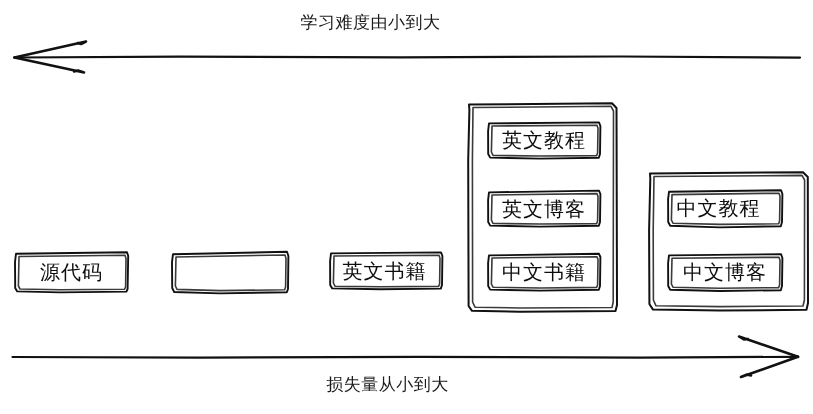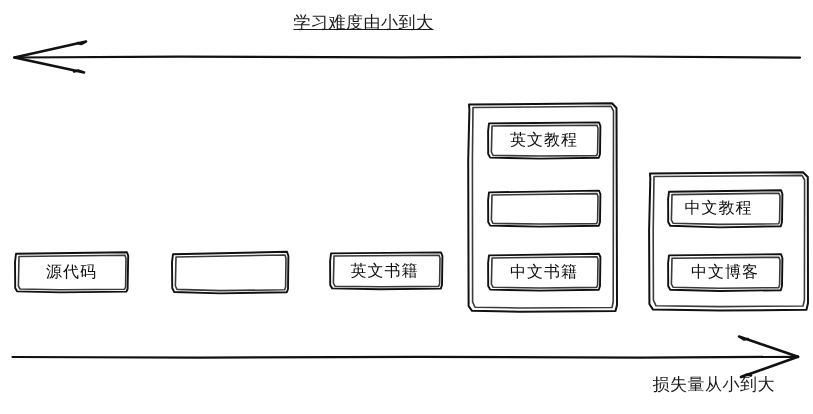--- a/index.html
+++ b/index.html
@@ -28,30 +28,28 @@
     position: absolute;
     font-size: 17px;
     line-height: 20px;
     letter-spacing: 0.5px;
     color: #1a1a1a;
     white-space: nowrap;
     text-align: center;
     user-select: none;
   }
   #caption-top {
-    left: 1px;
+    left: 8px;
     top: 12px;
     width: 725px;
-    text-decoration: underline;
   }
   #caption-bottom {
     left: 0;
     top: 374px;
     width: 775px;
-    text-align: right;
   }
 
   
   #sketch-layer {
     position: absolute;
     left: 0;
     top: 0;
     width: 813px;
     height: 414px;
     pointer-events: none;
@@ -64,21 +62,21 @@
   }
   #sketch-layer .axis-line { stroke-width: 2.2; }
   #sketch-layer .arrow-head { stroke-width: 2.6; }
   #sketch-layer .node-box { stroke-width: 1.9; fill: #ffffff; }
   #sketch-layer .node-box-shadow { stroke-width: 1.6; stroke: #3a3a3a; fill: none; }
   #sketch-layer .group-box { stroke-width: 2.0; fill: #ffffff; }
 
   
   .node-label {
     position: absolute;
-    font-size: 16px;
+    font-size: 20px;
     line-height: 1;
     color: #0d0d0d;
     white-space: nowrap;
     display: flex;
     align-items: center;
     justify-content: center;
     letter-spacing: 1px;
     user-select: none;
   }
 </style>
@@ -156,20 +154,21 @@
     </g>
   </svg>
 
   <div class="node-label" style="left:15px; top:252px; width:113px; height:40px;">源代码</div>
 
 
   <div class="node-label" style="left:330px; top:252px; width:109px; height:38px;">英文书籍</div>
 
   <div class="node-label" style="left:488px; top:122px; width:112px; height:36px;">英文教程</div>
 
+  <div class="node-label" style="left:488px; top:191px; width:112px; height:35px;">英文博客</div>
 
   <div class="node-label" style="left:488px; top:254px; width:112px; height:36px;">中文书籍</div>
 
   <div class="node-label" style="left:668px; top:190px; width:101px; height:36px;">中文教程</div>
 
   <div class="node-label" style="left:668px; top:254px; width:114px; height:36px;">中文博客</div>
 
 </div>
 
 </body></html>

